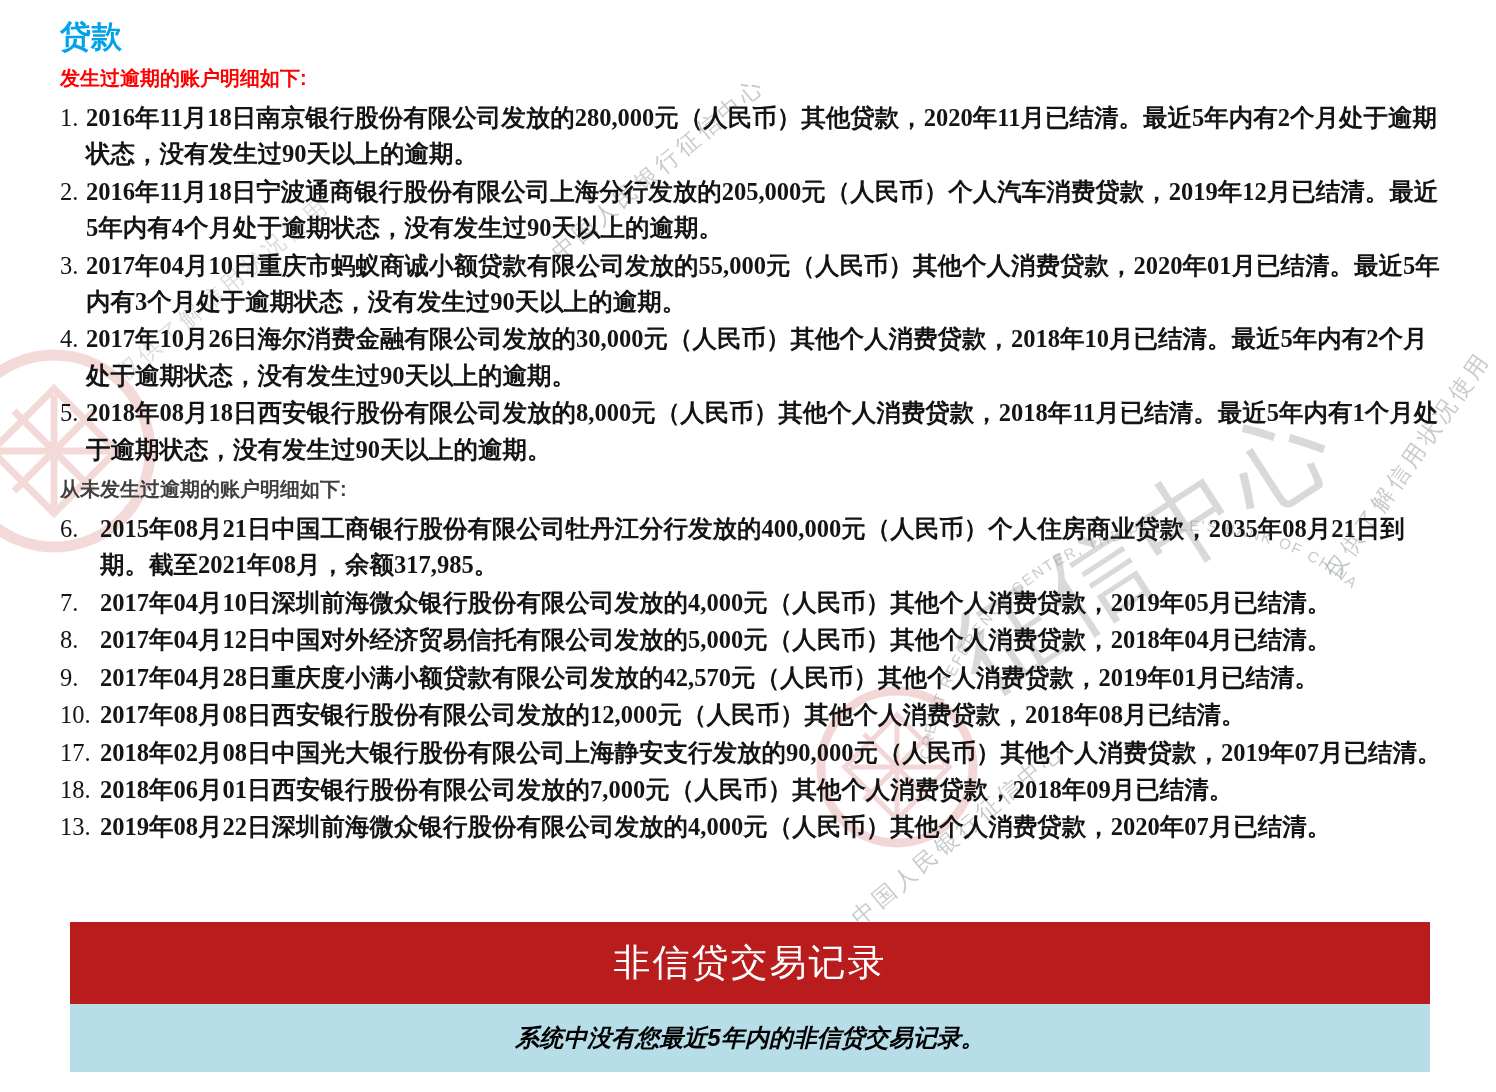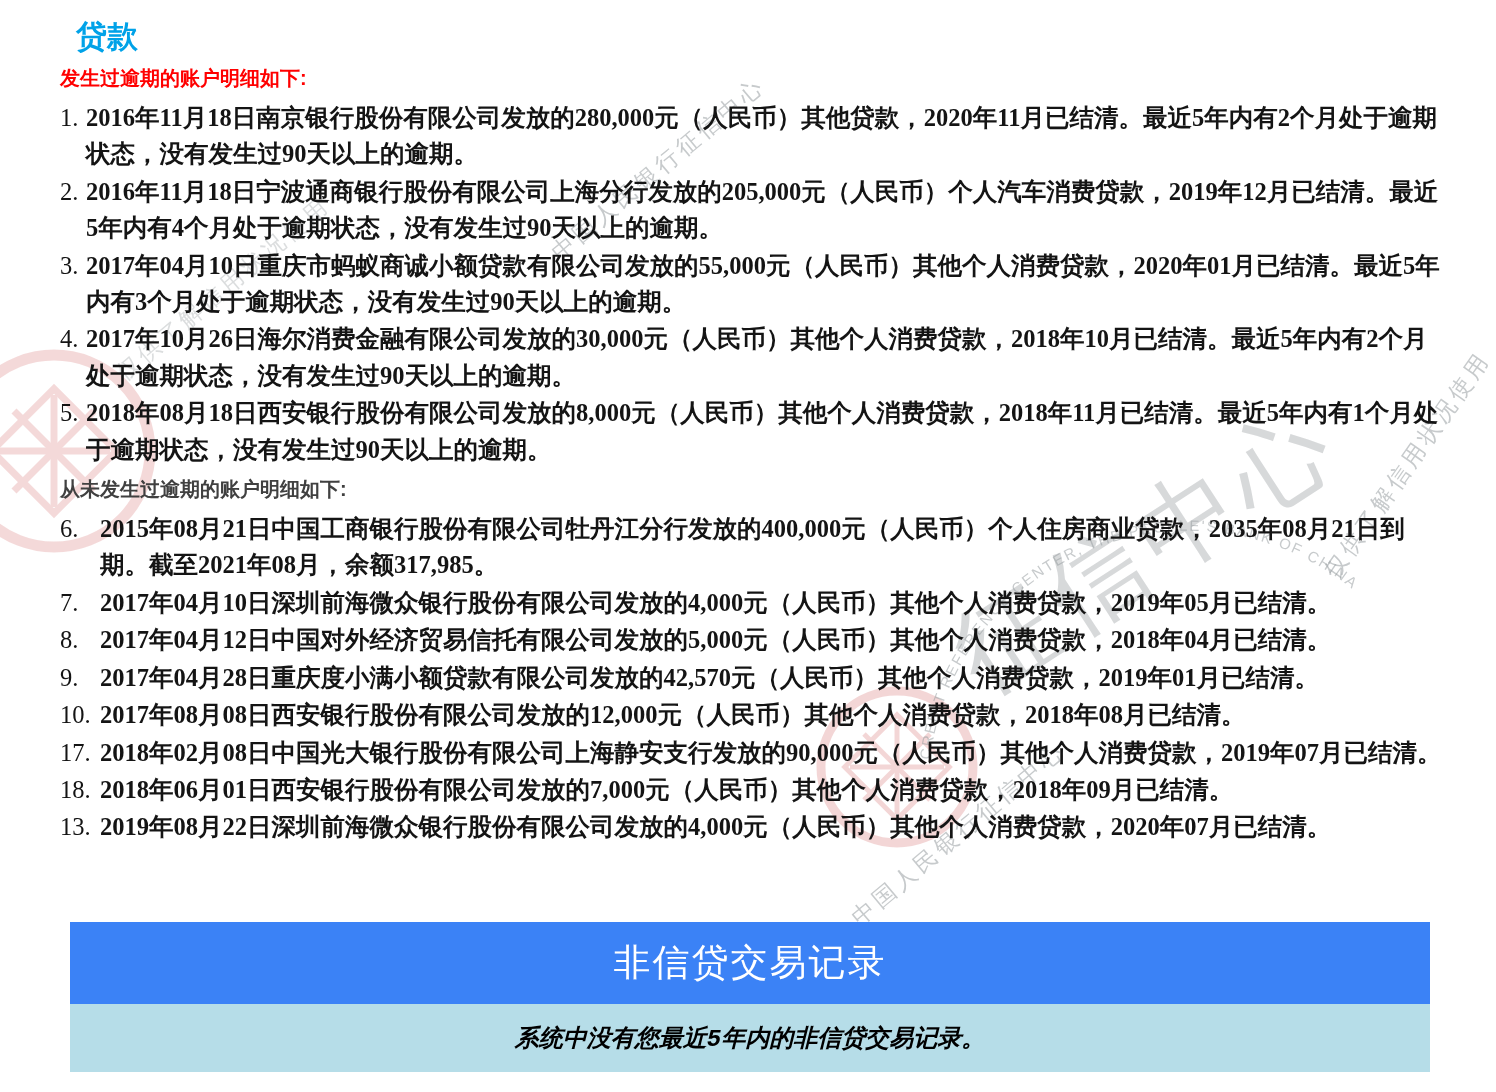--- a/index.html
+++ b/index.html
@@ -6,48 +6,48 @@
   body{
     width:1496px;height:1092px;position:relative;overflow:hidden;
     background:#ffffff;
     font-family:"Liberation Serif","DejaVu Serif",serif;
     color:#111111;
   }
   .content{position:absolute;left:60px;top:18px;width:1384px;}
   .section-title{
     font-family:"Liberation Sans","DejaVu Sans",sans-serif;
     font-weight:bold;font-size:31px;line-height:38px;
-    color:#00A2E8;margin:0 0 4px 16px;
+    color:#00A2E8;margin:0 0 4px 0;
   }
   .sub-heading{
     font-family:"Liberation Sans","DejaVu Sans",sans-serif;
     font-weight:bold;font-size:20px;line-height:36px;margin:0 0 4px 0;
   }
   .sub-heading.red{color:#FF0000;}
   .sub-heading.black{color:#404040;margin-top:3px;}
   ol.loan-list{list-style:none;margin:0 0 2px 0;padding:0;
     font-size:24.5px;line-height:36.4px;color:#141414;}
   ol.loan-list li{display:flex;margin:0 0 1px 0;}
   ol.loan-list li .num{flex:0 0 26px;}
   ol.loan-list.wide-num li .num{flex:0 0 40px;}
   ol.loan-list li .txt{flex:1;font-weight:bold;}
   .banner{
     position:absolute;left:70px;top:922px;width:1360px;height:82px;
-    background:#3b82f6;display:flex;align-items:center;justify-content:center;
+    background:#b91c1c;display:flex;align-items:center;justify-content:center;
   }
   .banner .banner-title{
     font-family:"Liberation Sans","DejaVu Sans",sans-serif;
     font-size:37px;color:#ffffff;letter-spacing:2px;
   }
   .panel{
     position:absolute;left:70px;top:1004px;width:1360px;height:68px;
     background:#B6DDE8;display:flex;align-items:center;justify-content:center;
   }
   .panel .panel-msg{
-    font-family:Liberation Mono, monospace;
+    font-family:Liberation Sans, sans-serif;
     font-weight:bold;font-style:italic;font-size:24px;color:#000000;
   }
   
   .wm{position:absolute;pointer-events:none;}
   .wm-text{
     font-family:"Liberation Sans","DejaVu Sans",sans-serif;
     color:#9aa0a3;opacity:0.55;letter-spacing:4px;white-space:nowrap;
   }
   .wm-big{
     font-size:100px;letter-spacing:8px;opacity:0.38;color:#989da0;

